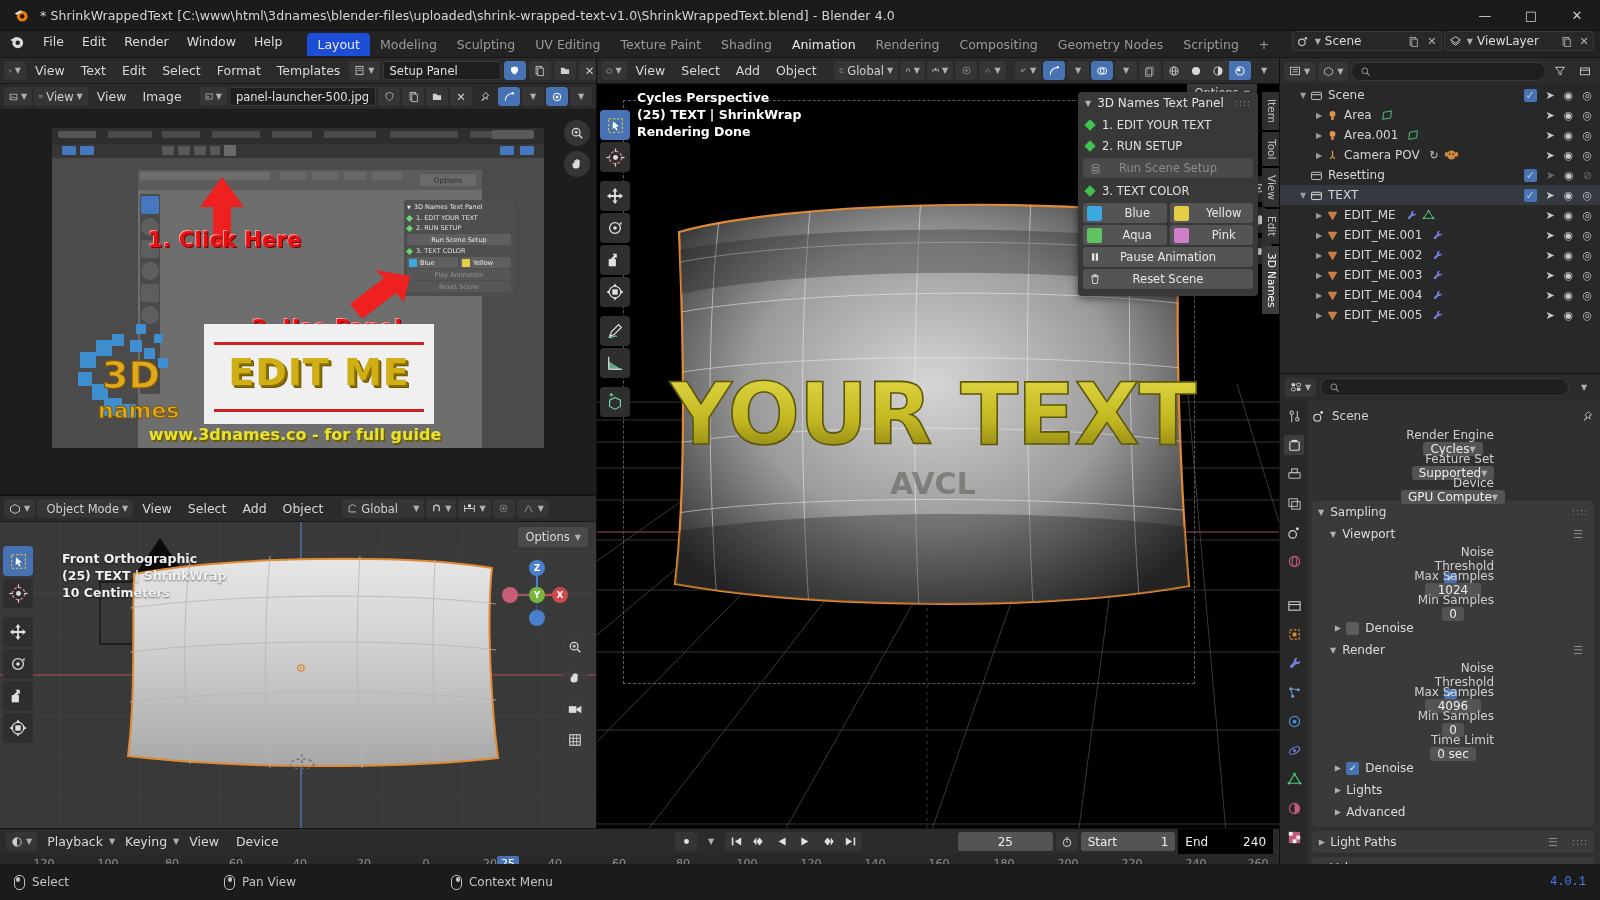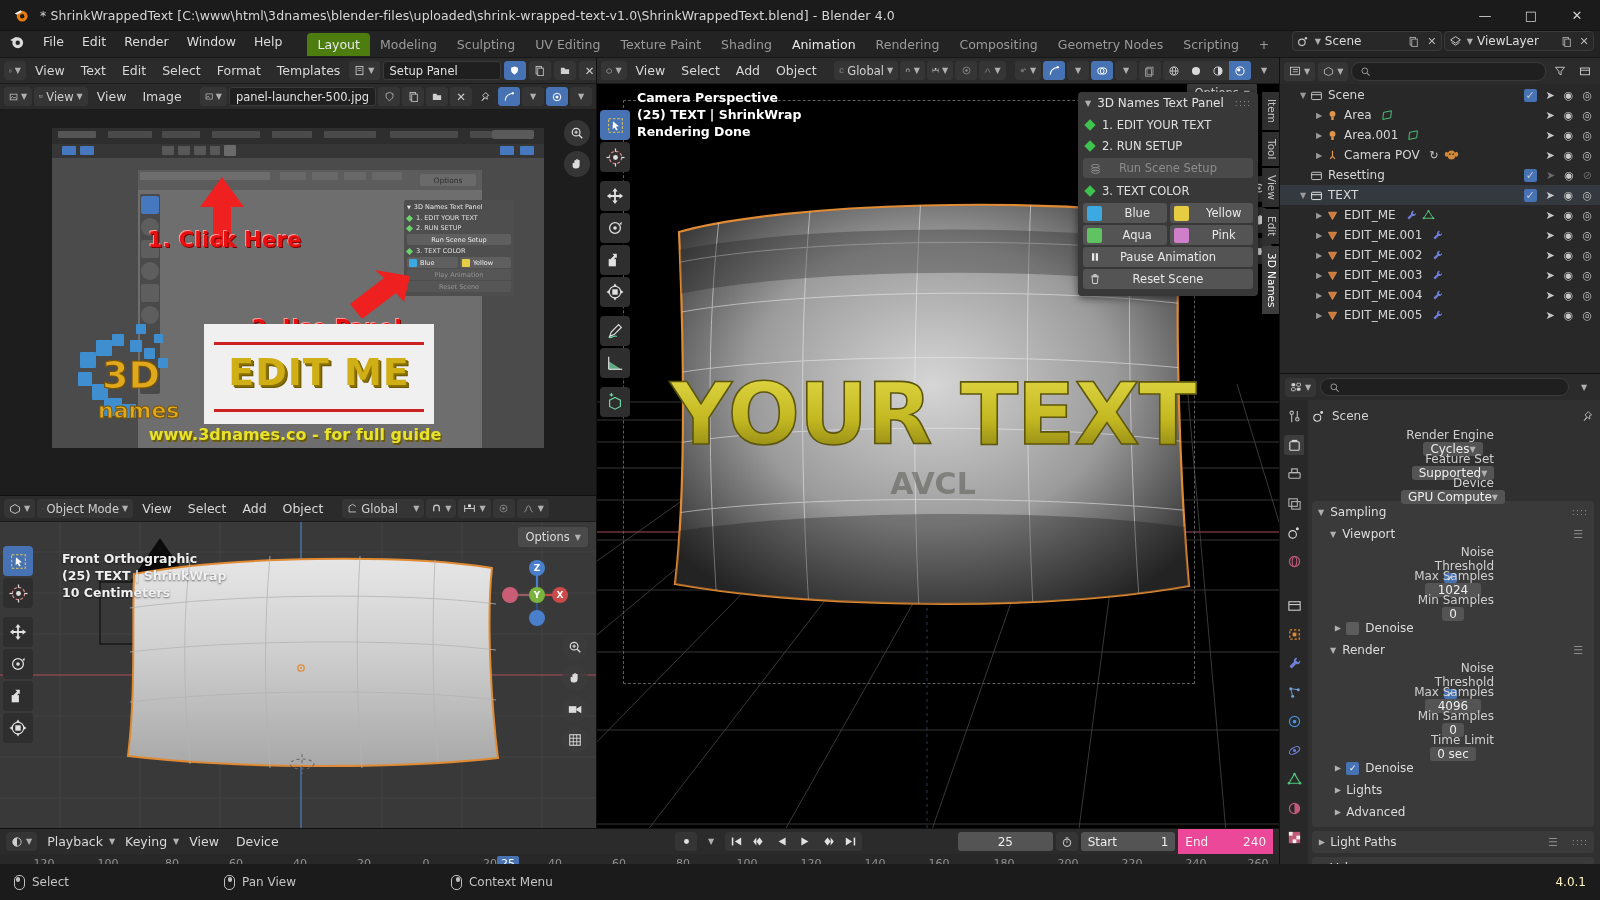--- a/index.html
+++ b/index.html
@@ -17,21 +17,21 @@
   .tb-btn { width:46px; height:31px; display:flex; align-items:center; justify-content:center;
     color:#cfcfcf; font-size:13px; }
 
   
   .topbar { height:27px; background:#232323; display:flex; align-items:flex-start; position:relative;
     border-bottom:1px solid #161616; }
   .blender-logo { width:22px; height:22px; margin:0 4px 0 8px; }
   .menu { padding:3px 9px; font-size:12.5px; color:#dcdcdc; border-radius:3px; }
   .wstabs { display:flex; align-items:center; margin-left:16px; height:27px; }
   .wstab { padding:4px 10px; font-size:12.5px; color:#9a9a9a; border-radius:4px 4px 0 0; }
-  .wstab.active { background:#4d7c0f; color:#e8e8e8; }
+  .wstab.active { background:#1d4ed8; color:#e8e8e8; }
   .wstab.sel { color:#e8e8e8; }
   .topbar-right { margin-left:auto; display:flex; align-items:center; gap:2px; padding-right:6px; }
   .idblock { display:flex; align-items:center; background:#282828; border:1px solid #3a3a3a;
     border-radius:4px; height:20px; }
   .idblock .ic { width:22px; display:flex; align-items:center; justify-content:center; }
   .idblock .nm { padding:0 10px 0 4px; font-size:12px; color:#dcdcdc; min-width:84px;}
   .idblock .btn { width:18px; display:flex; align-items:center; justify-content:center; color:#b5b5b5; font-size:11px;}
   .chev { font-size:8px; color:#b0b0b0; }
 
   
@@ -114,21 +114,21 @@
   .pr-sub { padding:0 4px 4px 4px;}
   .chkbox { width:13px; height:13px; border-radius:2px; background:#4772b3; display:flex;
     align-items:center; justify-content:center; color:#fff; font-size:9px; }
   .chkbox.off { background:#5c5c5c; }
   .dots { margin-left:auto; color:#8d8d8d; font-size:9px; letter-spacing:1px;}
 
   
   .statusbar { position:absolute; left:0; top:864px; width:1600px; height:36px; background:#1b1b1b;
     display:flex; align-items:center; padding:0 14px; gap:0; font-size:12px; color:#c4c4c4;}
   .sb-item { display:flex; align-items:center; gap:7px; }
-  .sb-version { margin-left:auto; color:#fef9c3; font-size:12px; }
+  .sb-version { margin-left:auto; color:#3b82f6; font-size:12px;font-family:Liberation Mono, monospace; }
   .mouse { width:11px; height:15px; border:1.4px solid #c0c0c0; border-radius:5px; position:relative; display:inline-block;}
   .mouse i { position:absolute; width:4px; height:5px; border-radius:2px; background:#c0c0c0; top:1px; }
   .mouse.l i { left:1px; } .mouse.m i { left:3.2px; } .mouse.r i { right:1px; }
 
   
   .npanel { position:absolute; background:#383838; border-radius:4px; width:175px;
     box-shadow:0 2px 9px rgba(0,0,0,.55); }
   .np-title { display:flex; align-items:center; gap:6px; height:22px; padding:0 7px; font-size:12px;
     color:#e2e2e2; }
   .np-rows { padding:0 5px 5px 5px; }
@@ -774,21 +774,21 @@
           <div style="height:5px"></div>
           <div class="tool-btn">
             <svg width="18" height="18" viewBox="0 0 20 20">
                 <path d="M10 5 L16 8 V15 L10 18 L4 15 V8 Z" fill="none" stroke="#6fd6a4" stroke-width="1.3"></path>
                 <path d="M4 2 H8 M6 0 V4" stroke="#6fd6a4" stroke-width="1.3"></path>
               </svg>
           </div>
         </div>
 
         <div class="vp-overlay" style="left:40px;top:5px">
-          <div>Camera Perspective</div>
+          <div>Cycles Perspective</div>
           <div>(25) TEXT | ShrinkWrap</div>
           <div>Rendering Done</div>
         </div>
 
         <div class="optbtn" style="right:22px;top:-1px">
           <span>Options</span>
           <span class="chev">▼</span>
         </div>
 
         <div class="navgizmo" style="right:88px;top:8px">
@@ -1206,21 +1206,21 @@
             <svg width="12" height="12" viewBox="0 0 16 16">
                 <circle cx="8" cy="9" r="5" fill="none" stroke="#dcdcdc" stroke-width="1.2"></circle>
                 <line x1="8" y1="9" x2="8" y2="6" stroke="#dcdcdc" stroke-width="1.2"></line>
                 <line x1="6" y1="2.6" x2="10" y2="2.6" stroke="#dcdcdc" stroke-width="1.2"></line>
               </svg>
           </div>
           <div class="pr-val" style="width:108px;height:19px;background:#545454;justify-content:space-between">
             <span>Start</span>
             <span>1</span>
           </div>
-          <div class="pr-val" style="width:98px;height:35px;background:#ec4899;justify-content:space-between">
+          <div class="pr-val" style="width:98px;height:35px;background:#000000;justify-content:space-between">
             <span>End</span>
             <span>240</span>
           </div>
         </div>
       </div>
 
       <div class="tl-scale">
         <div class="tl-tick" style="left:42px">-120</div>
         <div class="tl-tick" style="left:106px">-100</div>
         <div class="tl-tick" style="left:170px">-80</div>

